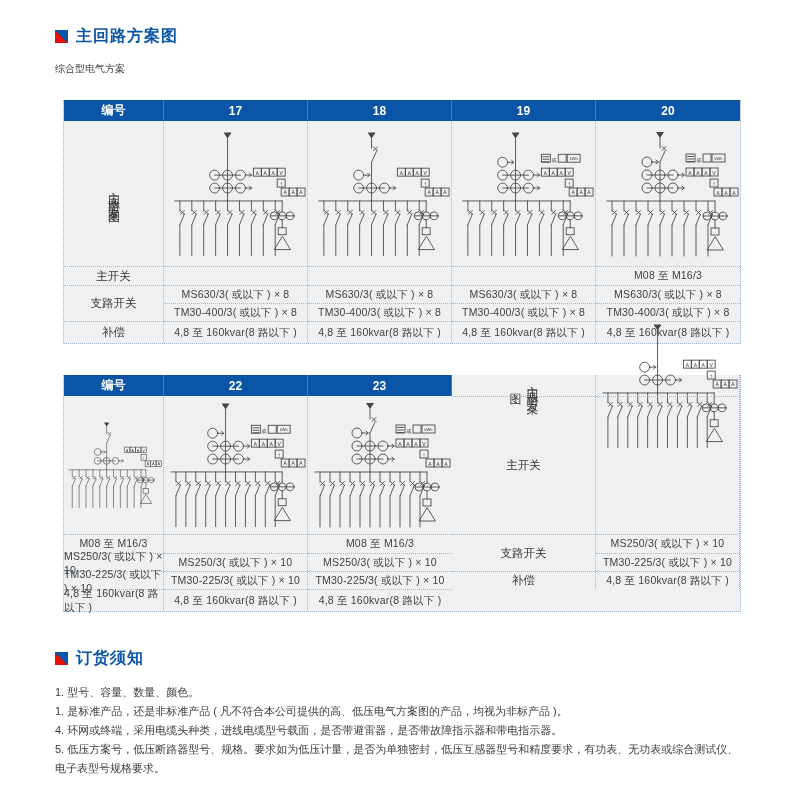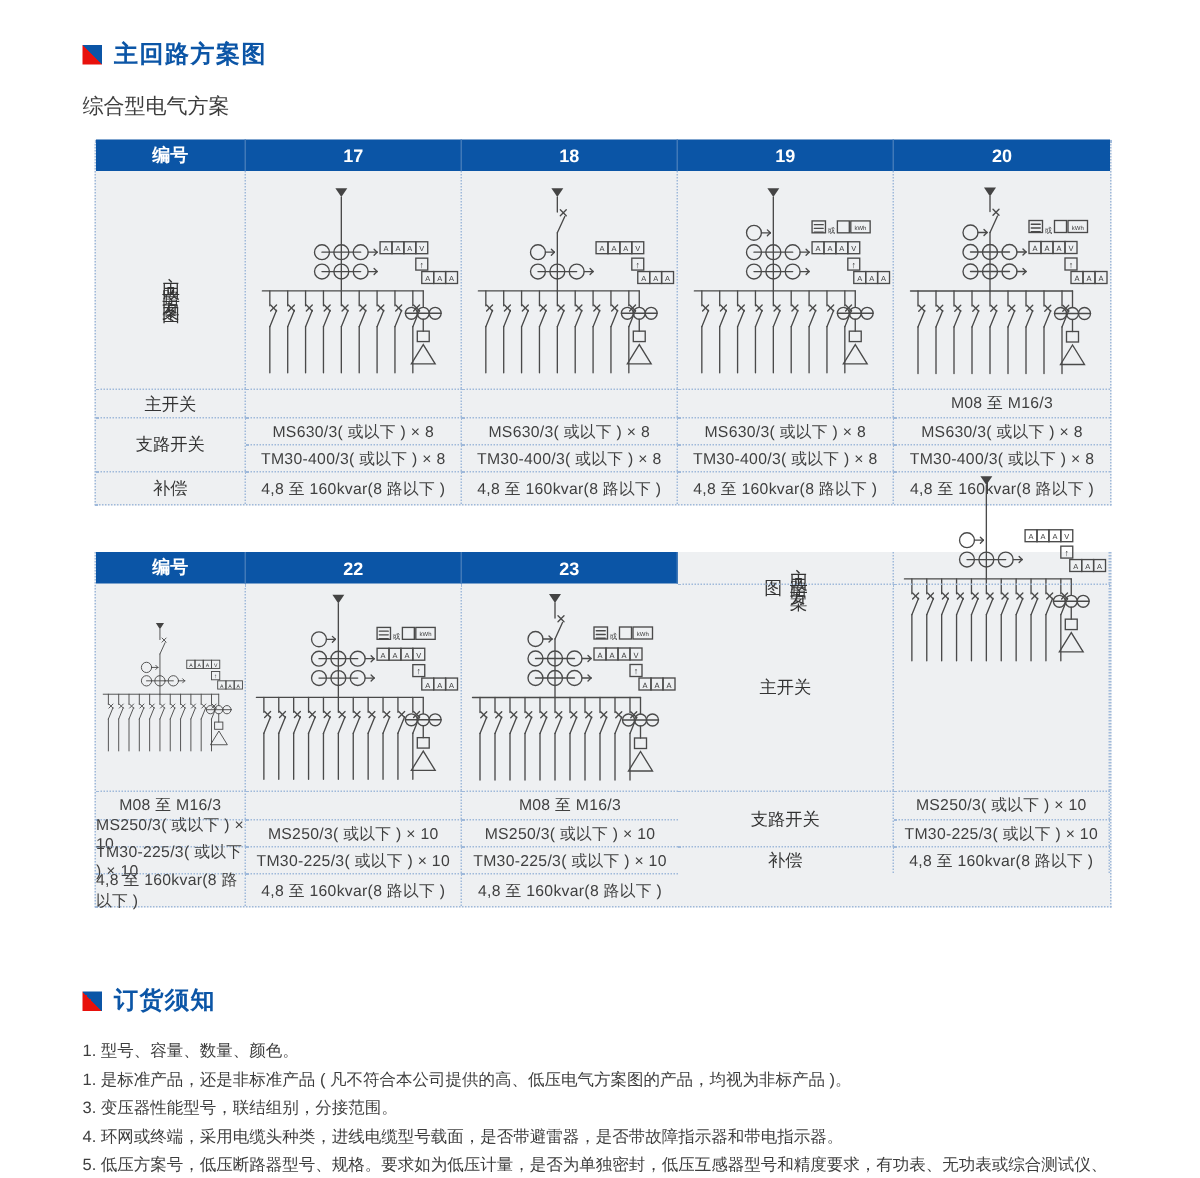--- a/index.html
+++ b/index.html
@@ -3,42 +3,42 @@
 <meta charset="utf-8">
 <style>
   html,body{margin:0;padding:0;background:#ffffff;}
   .page{width:800px;height:785px;background:#fff;position:relative;overflow:hidden;
         font-family:"Liberation Sans","DejaVu Sans",sans-serif;color:#3d3d3d;}
   .content{padding:26px 55px 0 55px;}
   .sec{display:flex;align-items:center;gap:8px;}
   .marker{width:13px;height:13px;flex:0 0 13px;
           background:linear-gradient(225deg,#0b55a6 0%,#0b55a6 50%,#e8110c 50%,#e8110c 100%);}
   .sec-title{font-size:16px;color:#0b55a6;margin:0;font-weight:bold;letter-spacing:1px;}
-  .subtitle{margin:15px 0 13px 0;font-size:14px;color:#3d3d3d;}
+  .subtitle{margin:15px 0 24px 0;font-size:10px;color:#3d3d3d;}
 
   .t{margin-left:8px;display:grid;grid-template-columns:100px repeat(4,144px);
      background:#eef0f2;border:1px dotted #9fb9da;border-top:none;width:676px;}
   .t1{grid-template-rows:21px 145px 19px 18px 18px 22px;}
   .t2{grid-template-rows:21px 138px 19px 18px 18px 22px;margin-top:31px;}
   .hc{background:#0b55a6;color:#fff;font-size:12px;font-weight:bold;
       display:flex;align-items:center;justify-content:center;border-right:1px solid #4079b8;}
   .hc.last{border-right:none;}
   .cell{display:flex;align-items:center;justify-content:center;
         border-right:1px dotted #9fb9da;border-top:1px dotted #9fb9da;}
   .cell.last{border-right:none;}
   .cell.r1{border-top:none;}
   .lbl{font-size:11.5px;color:#333;text-align:center;}
   .val{font-size:10.5px;color:#3f3f3f;letter-spacing:0.2px;}
   .vert{writing-mode:vertical-rl;text-orientation:upright;letter-spacing:4px;
         font-size:12px;color:#333;}
   .span2{grid-row:span 2;}
   .dcell{padding:0;}
   svg.diag{display:block;}
 
-  .sec2{margin-top:52px;}
+  .sec2{margin-top:36px;}
   .notes{margin-top:14px;font-size:11px;line-height:19px;color:#3d3d3d;}
   .note{white-space:normal;}
 </style>
 </head>
 <body>
 
 <div class="page">
   <div class="content">
 
     <div class="sec">
@@ -956,19 +956,18 @@
       <div class="cell val last">4,8 至 160kvar(8 路以下 )</div>
     </div>
 
     <div class="sec sec2">
       <span class="marker"></span>
       <h2 class="sec-title">订货须知</h2>
     </div>
     <div class="notes">
       <div class="note">1. 型号、容量、数量、颜色。</div>
       <div class="note">1. 是标准产品，还是非标准产品 ( 凡不符合本公司提供的高、低压电气方案图的产品，均视为非标产品 )。</div>
-      <div class="note">3. 变压器性能型号，联结组别，分接范围。</div>
       <div class="note">4. 环网或终端，采用电缆头种类，进线电缆型号载面，是否带避雷器，是否带故障指示器和带电指示器。</div>
       <div class="note">5. 低压方案号，低压断路器型号、规格。要求如为低压计量，是否为单独密封，低压互感器型号和精度要求，有功表、无功表或综合测试仪、电子表型号规格要求。</div>
     </div>
 
   </div>
 </div>
 
 </body></html>

